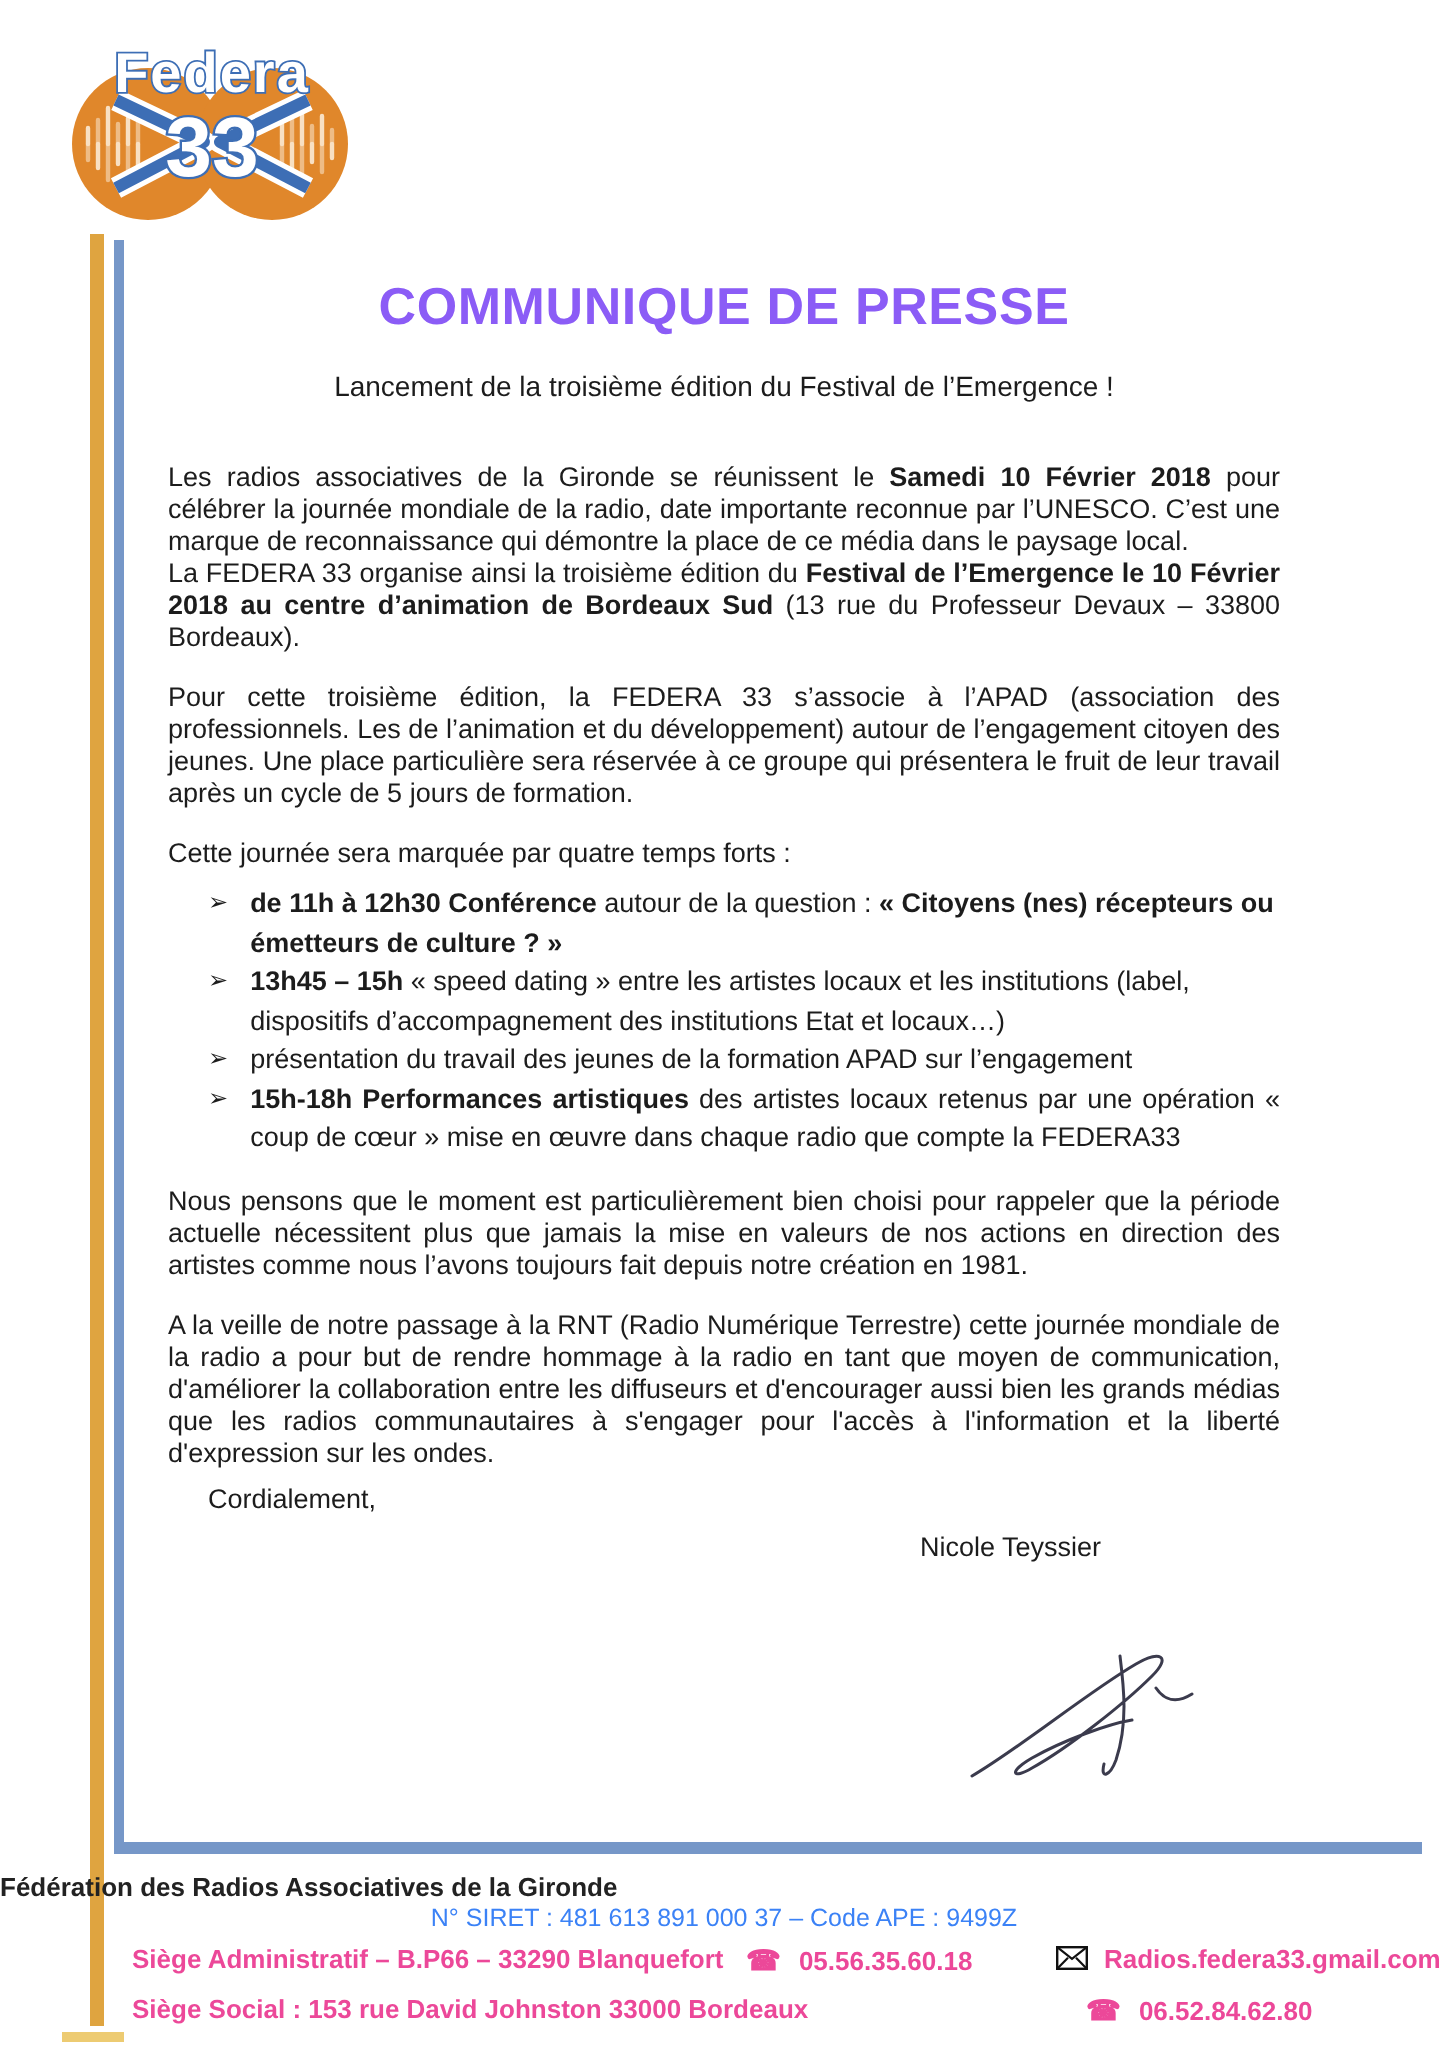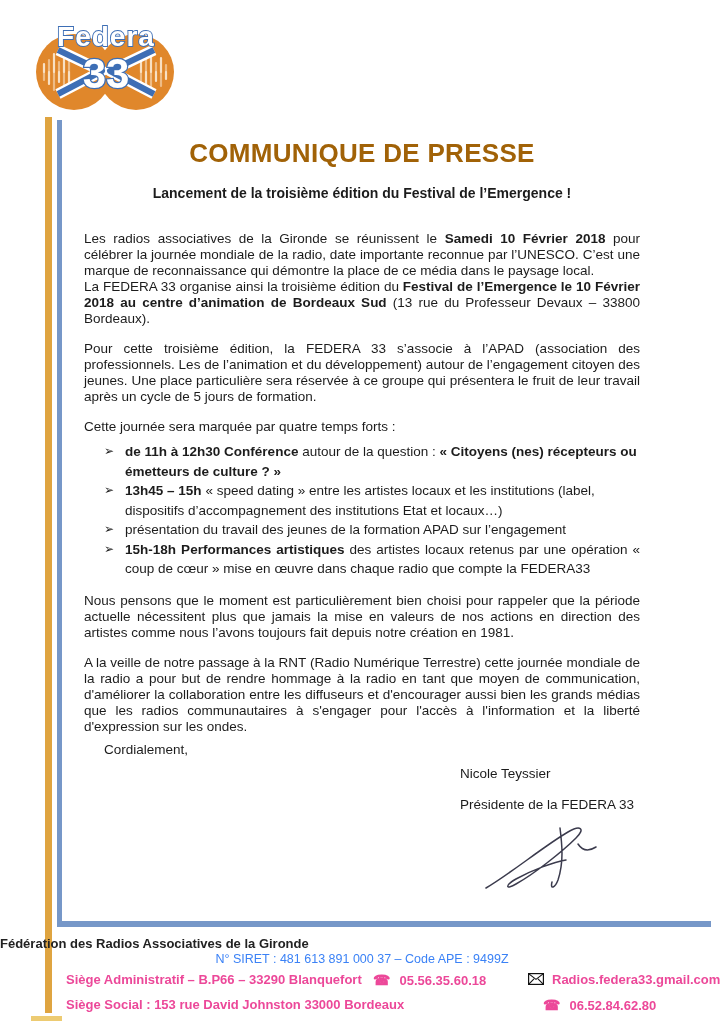--- a/index.html
+++ b/index.html
@@ -10,22 +10,22 @@
   .orange-bar{position:absolute;left:45px;top:117px;width:7px;height:896px;background:#DFA440;}
   .blue-frame{position:absolute;left:57px;top:120px;width:649px;height:801px;
               border-left:5px solid #7697C8;border-bottom:6px solid #7697C8;}
   .yellow-stub{position:absolute;left:31px;top:1016px;width:31px;height:5px;background:#EDCB72;}
 
   
   .logo{position:absolute;left:30px;top:10px;width:152px;height:104px;}
 
   
   .content{position:absolute;left:84px;top:138px;width:556px;}
-  h1{font-size:26px;font-weight:bold;text-align:center;margin:0 0 16px;color:#a16207;letter-spacing:.3px;}
-  h2{font-size:14px;font-weight:bold;text-align:center;margin:0 0 30px;}
+  h1{font-size:26px;font-weight:bold;text-align:center;margin:0 0 16px;color:#8b5cf6;letter-spacing:.3px;}
+  h2{font-size:14px;font-weight:normal;text-align:center;margin:0 0 30px;}
   p{font-size:13.5px;line-height:16px;margin:0;}
   .just{text-align:justify;}
   .mt{margin-top:14px;}
   .bullets{list-style:none;margin:7px 0 0;padding:0;}
   .bullets li{display:flex;gap:11px;font-size:13.5px;line-height:19.5px;padding-left:20px;margin:0;}
   .bullets .mk{flex:0 0 auto;font-size:12px;line-height:19.5px;}
   .bullets .bt{flex:1;}
   .bullets li.bjust .bt{text-align:justify;}
   b{font-weight:bold;}
 
@@ -101,21 +101,20 @@
         <div class="bt"><b>15h-18h Performances artistiques</b><span> des artistes locaux retenus par une opération « coup de cœur » mise en œuvre dans chaque radio que compte la FEDERA33</span></div>
       </li>
     </ul>
 
     <p class="just mt"><span>Nous pensons que le moment est particulièrement bien choisi pour rappeler que la période actuelle nécessitent plus que jamais la mise en valeurs de nos actions en direction des artistes comme nous l’avons toujours fait depuis notre création en 1981.</span></p>
     <p class="just mt"><span>A la veille de notre passage à la RNT (Radio Numérique Terrestre) cette journée mondiale de la radio a pour but de rendre hommage à la radio en tant que moyen de communication, d'améliorer la collaboration entre les diffuseurs et d'encourager aussi bien les grands médias que les radios communautaires à s'engager pour l'accès à l'information et la liberté d'expression sur les ondes.</span></p>
   </div>
 
   <p class="closing">Cordialement,</p>
   <p class="sig-name">Nicole Teyssier</p>
-  <p class="sig-role">Présidente de la FEDERA 33</p>
   <svg class="sig-svg" width="150" height="86" viewBox="0 0 150 86">
     <path d="M8,68 C32,54 66,26 90,12 C102,5 108,8 98,18 C84,32 56,54 38,64 C28,70 26,66 38,59 C54,50 76,42 88,40
              M82,8 C84,24 86,42 80,60 C77,68 72,70 74,62
              M100,24 C104,30 110,32 118,27" fill="none" stroke="#3b3b4d" stroke-width="1.5" stroke-linecap="round"></path>
   </svg>
 
   <div class="footer">
     <div class="f-org">Fédération des Radios Associatives de la Gironde</div>
     <div class="f-siret">N° SIRET : 481 613 891 000 37 – Code APE : 9499Z</div>
 

